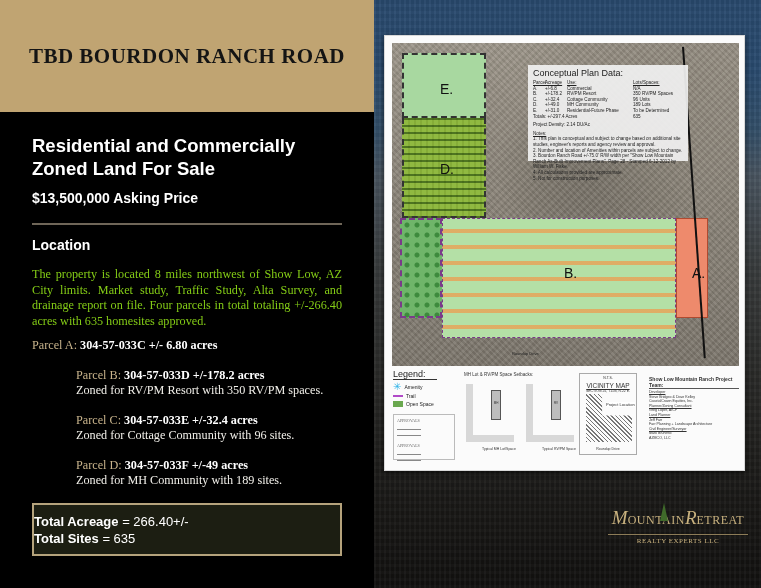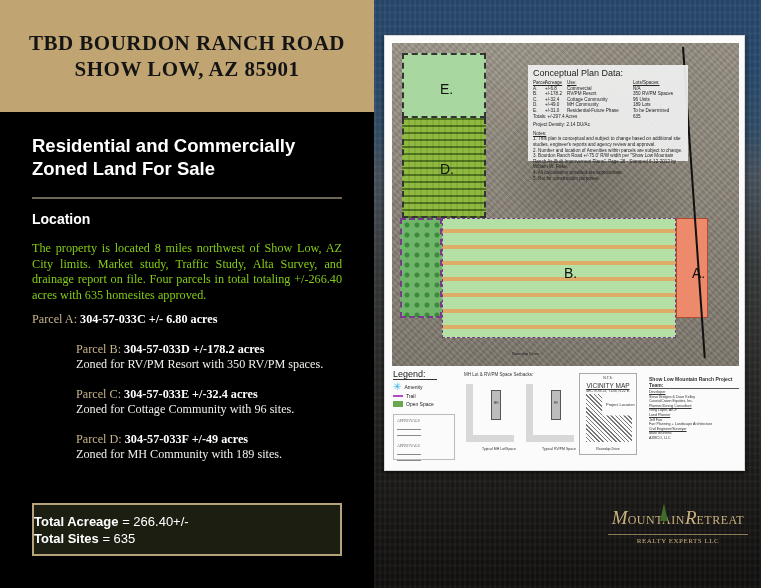--- a/index.html
+++ b/index.html
@@ -173,25 +173,25 @@
 </head>
 <body>
 
 <div class="bg-right">
   <div class="texture"></div>
 </div>
 
 <div class="left-panel">
   <div class="header-band">
     <div class="addr">TBD BOURDON RANCH ROAD</div>
-    <div class="addr">SHOW LOW, AZ 85901</div>
   </div>
 
   <div class="content">
     <div class="headline">Residential and Commercially Zoned Land For Sale</div>
+    <div class="price">$13,500,000 Asking Price</div>
     <div class="divider"></div>
     <div class="section-title">Location</div>
     <div class="body-text">The property is located 8 miles northwest of Show Low, AZ City limits. Market study, Traffic Study, Alta Survey, and drainage report on file. Four parcels in total totaling +/-266.40 acres with 635 homesites approved.</div>
 
     <div class="parcel">
       <span class="label">Parcel A:</span>
       <span class="id">304-57-033C +/- 6.80 acres</span>
     </div>
     <div class="parcel parcel-gap">
       <span class="label">Parcel B:</span>

